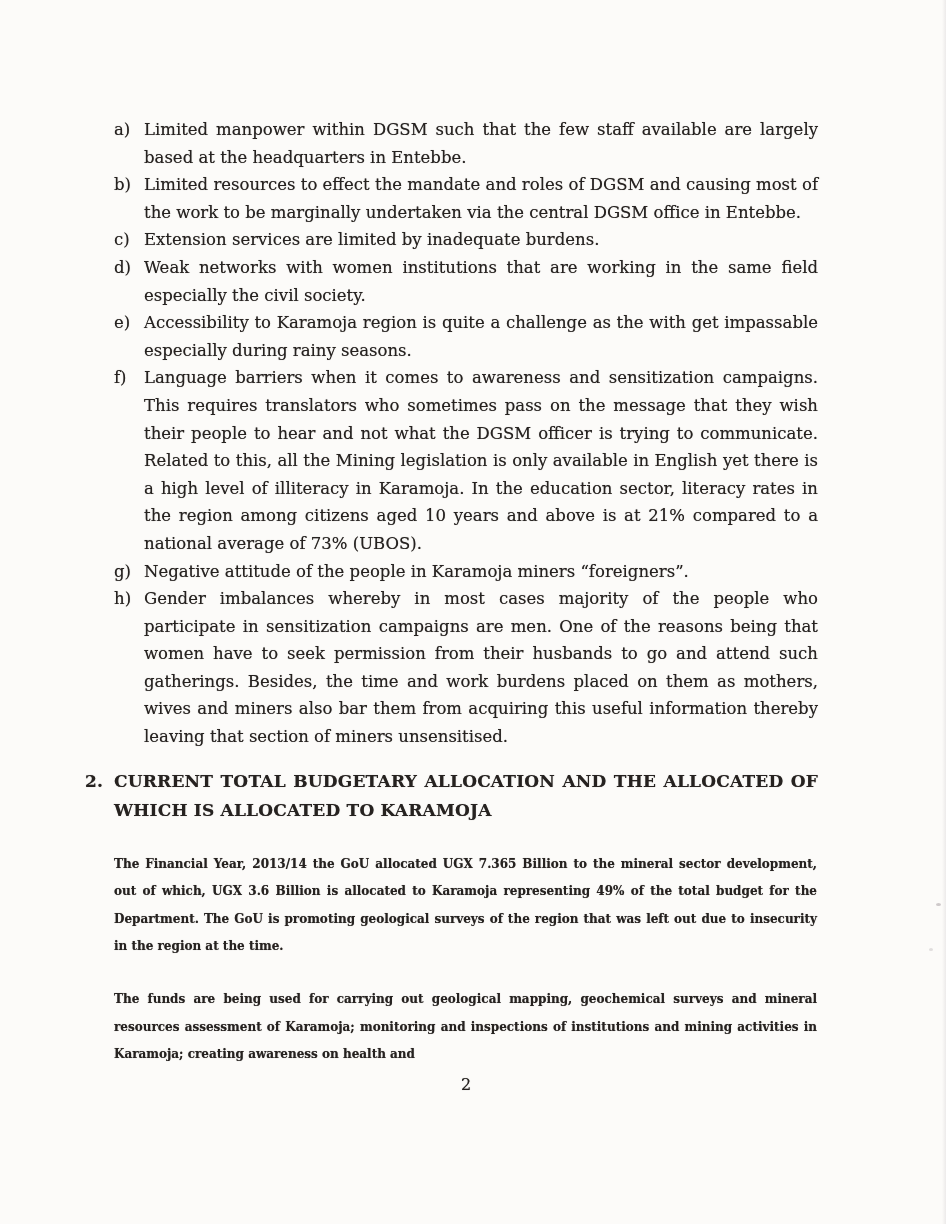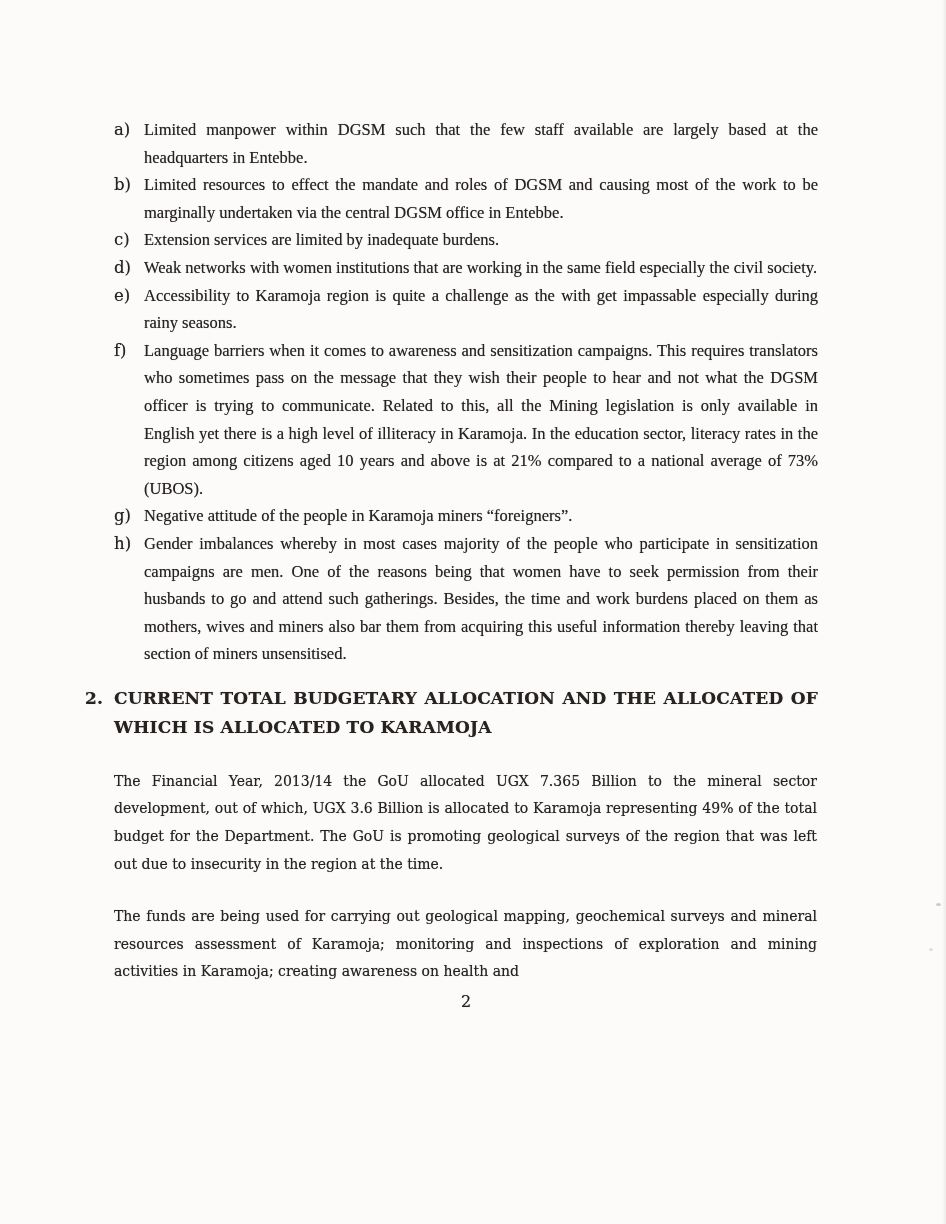--- a/index.html
+++ b/index.html
@@ -34,43 +34,43 @@
     display: flex;
     font-size: 16.5px;
     line-height: 27.6px;
   }
   .li-label {
     flex: 0 0 30px;
   }
   .li-text {
     flex: 1;
     text-align: justify;
-    font-family: Liberation Serif, serif;
   }
   .section-heading {
     display: flex;
     margin-top: 16px;
     margin-left: -29px;
     font-weight: bold;
     font-size: 17px;
     line-height: 29.5px;
     letter-spacing: 0.2px;
   }
   .section-number {
     flex: 0 0 29px;
   }
   .section-title {
     flex: 1;
     text-align: justify;
   }
   .body-para {
     margin: 25px 1px 0 0;
-    font-size: 14px;
+    font-size: 12px;
     line-height: 27.6px;
     text-align: justify;
+    font-weight: bold;
   }
   .page-number {
     margin-top: 2px;
     text-align: center;
     font-size: 16px;
     line-height: 27px;
   }
   .speck {
     position: absolute;
     background: rgba(120, 110, 115, 0.35);
@@ -128,21 +128,21 @@
       </li>
     </ol>
 
     <div class="section-heading">
       <span class="section-number">2.</span>
       <span class="section-title">CURRENT TOTAL BUDGETARY ALLOCATION AND THE ALLOCATED OF WHICH IS ALLOCATED TO KARAMOJA</span>
     </div>
 
     <p class="body-para">The Financial Year, 2013/14 the GoU allocated UGX 7.365 Billion to the mineral sector development, out of which, UGX 3.6 Billion is allocated to Karamoja representing 49% of the total budget for the Department. The GoU is promoting geological surveys of the region that was left out due to insecurity in the region at the time.</p>
 
-    <p class="body-para">The funds are being used for carrying out geological mapping, geochemical surveys and mineral resources assessment of Karamoja; monitoring and inspections of exploration and mining activities in Karamoja; creating awareness on health and</p>
+    <p class="body-para">The funds are being used for carrying out geological mapping, geochemical surveys and mineral resources assessment of Karamoja; monitoring and inspections of institutions and mining activities in Karamoja; creating awareness on health and</p>
 
     <div class="page-number">2</div>
 
   </div>
 
   <div class="speck speck-1"></div>
   <div class="speck speck-2"></div>
   <div class="edge-shade"></div>
 </div>
 

